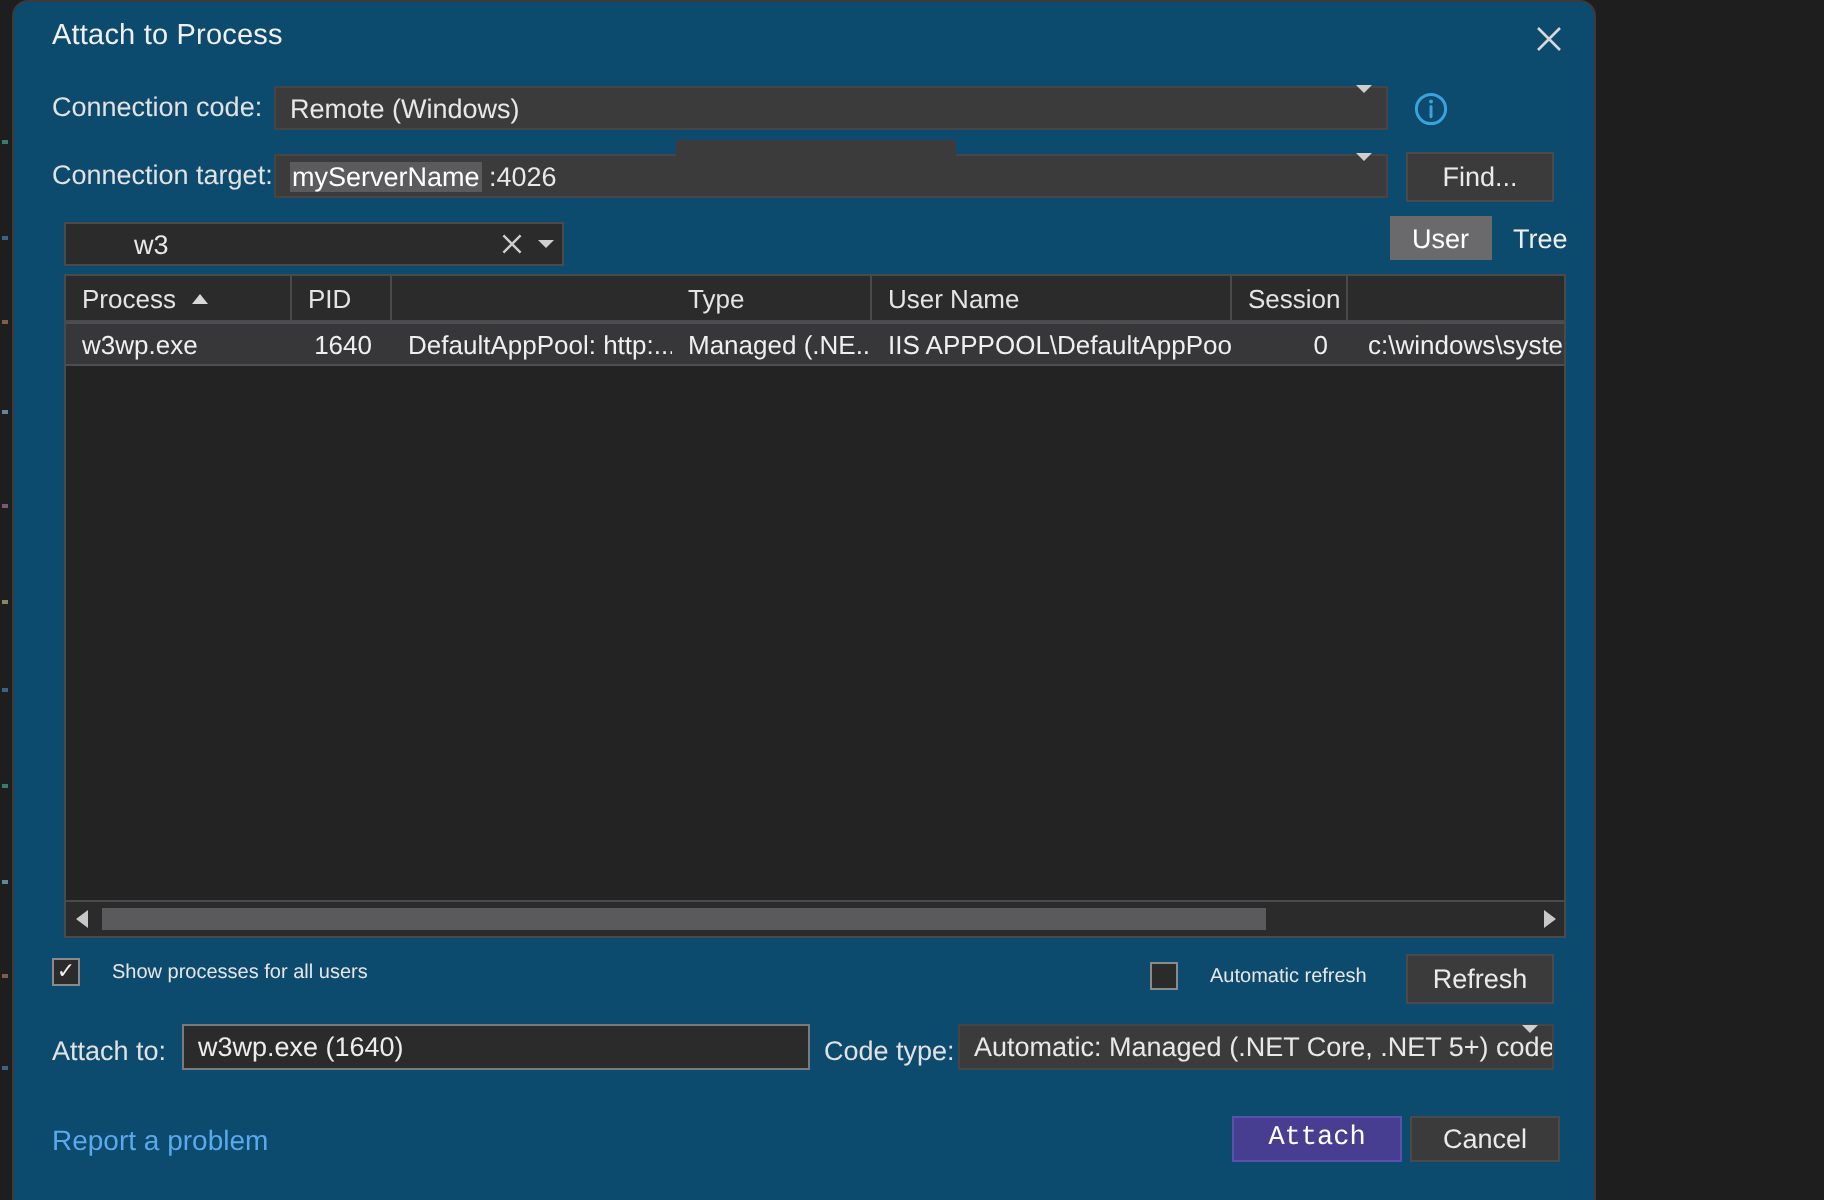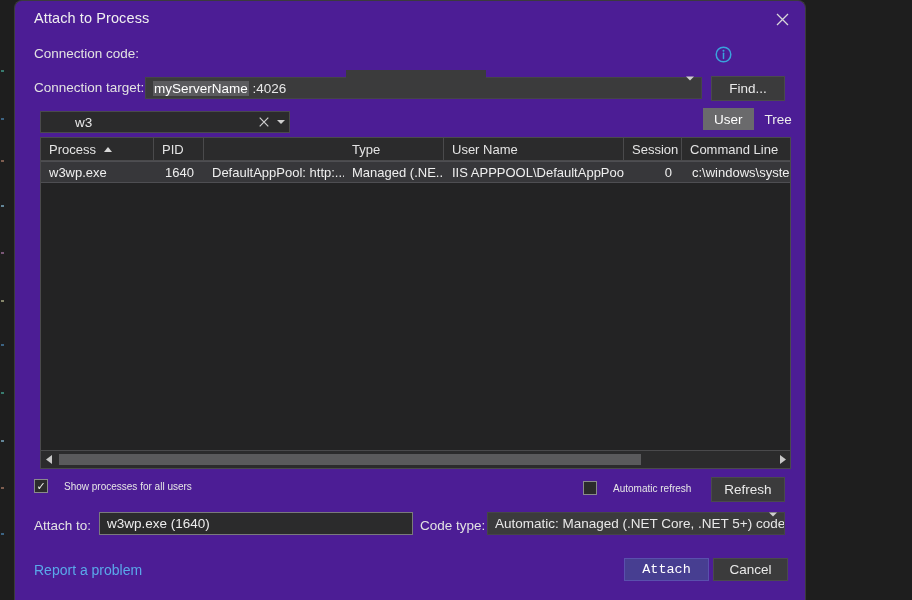--- a/index.html
+++ b/index.html
@@ -19,23 +19,23 @@
   .bg-strip {
     position: absolute; left: 0; top: 0; width: 6px; height: 600px;
     background: #1e1e1e;
   }
   .bg-strip i {
     position: absolute; left: 1px; width: 3px; height: 2px; display: block;
   }
 
   .dialog {
     position: absolute;
-    left: 14px; top: 0;
+    left: 6px; top: 0;
     width: 792px; height: 600px;
-    background: #4c1d95;
+    background: #0c4a6e;
     border-radius: 8px 8px 0 0;
     border: 1px solid #3b3b3d;
     border-bottom: none;
     color: #e6e6e6;
     font-size: 13.5px;
   }
 
   .titlebar {
     position: absolute; left: 0; top: 0; right: 0; height: 36px;
   }
@@ -250,20 +250,24 @@
     <div class="titlebar">
       <div class="title">Attach to Process</div>
       <div class="close-btn">
         <svg width="13" height="13" viewBox="0 0 13 13">
           <path d="M1 1 L12 12 M12 1 L1 12" stroke="#d8d8d8" stroke-width="1.3" fill="none"></path>
         </svg>
       </div>
     </div>
 
     <div class="lbl" style="left:19px; top:45px;">Connection code:</div>
+    <div class="combo" style="left:130px; top:42px; width:557px;">
+      <div class="val">Remote (Windows)</div>
+      <span class="caret"><span class="caret-tri"></span></span>
+    </div>
 
     <div class="info-icon">
       <svg width="17" height="17" viewBox="0 0 17 17">
         <circle cx="8.5" cy="8.5" r="7.3" fill="none" stroke="#3aa3dc" stroke-width="1.5"></circle>
         <circle cx="8.5" cy="4.8" r="1" fill="#3aa3dc"></circle>
         <path d="M8.5 7.2 L8.5 12.4" stroke="#3aa3dc" stroke-width="1.5" stroke-linecap="round"></path>
       </svg>
     </div>
 
     <div class="lbl" style="left:19px; top:79px;">Connection target:</div>
@@ -307,23 +311,20 @@
             <span>Title</span>
           </div>
           <div class="th" style="width: 100px;">
             <span>Type</span>
           </div>
           <div class="th" style="width: 180px;">
             <span>User Name</span>
           </div>
           <div class="th" style="width: 58px; align-items: center;">
             <span>Session</span>
-          </div>
-          <div class="th" style="width: 108px; flex: 1 1 0%; border-right: none;">
-            <span>Command Line</span>
           </div>
         </div>
       <div>
           <div class="trow">
             <div class="td" style="width: 113px;">w3wp.exe</div>
             <div class="td num" style="width: 50px;">1640</div>
             <div class="td" style="width: 140px;">DefaultAppPool: http:...</div>
             <div class="td" style="width: 100px;">Managed (.NE...</div>
             <div class="td" style="width: 180px;">IIS APPPOOL\DefaultAppPool</div>
             <div class="td num" style="width: 58px;">0</div>

